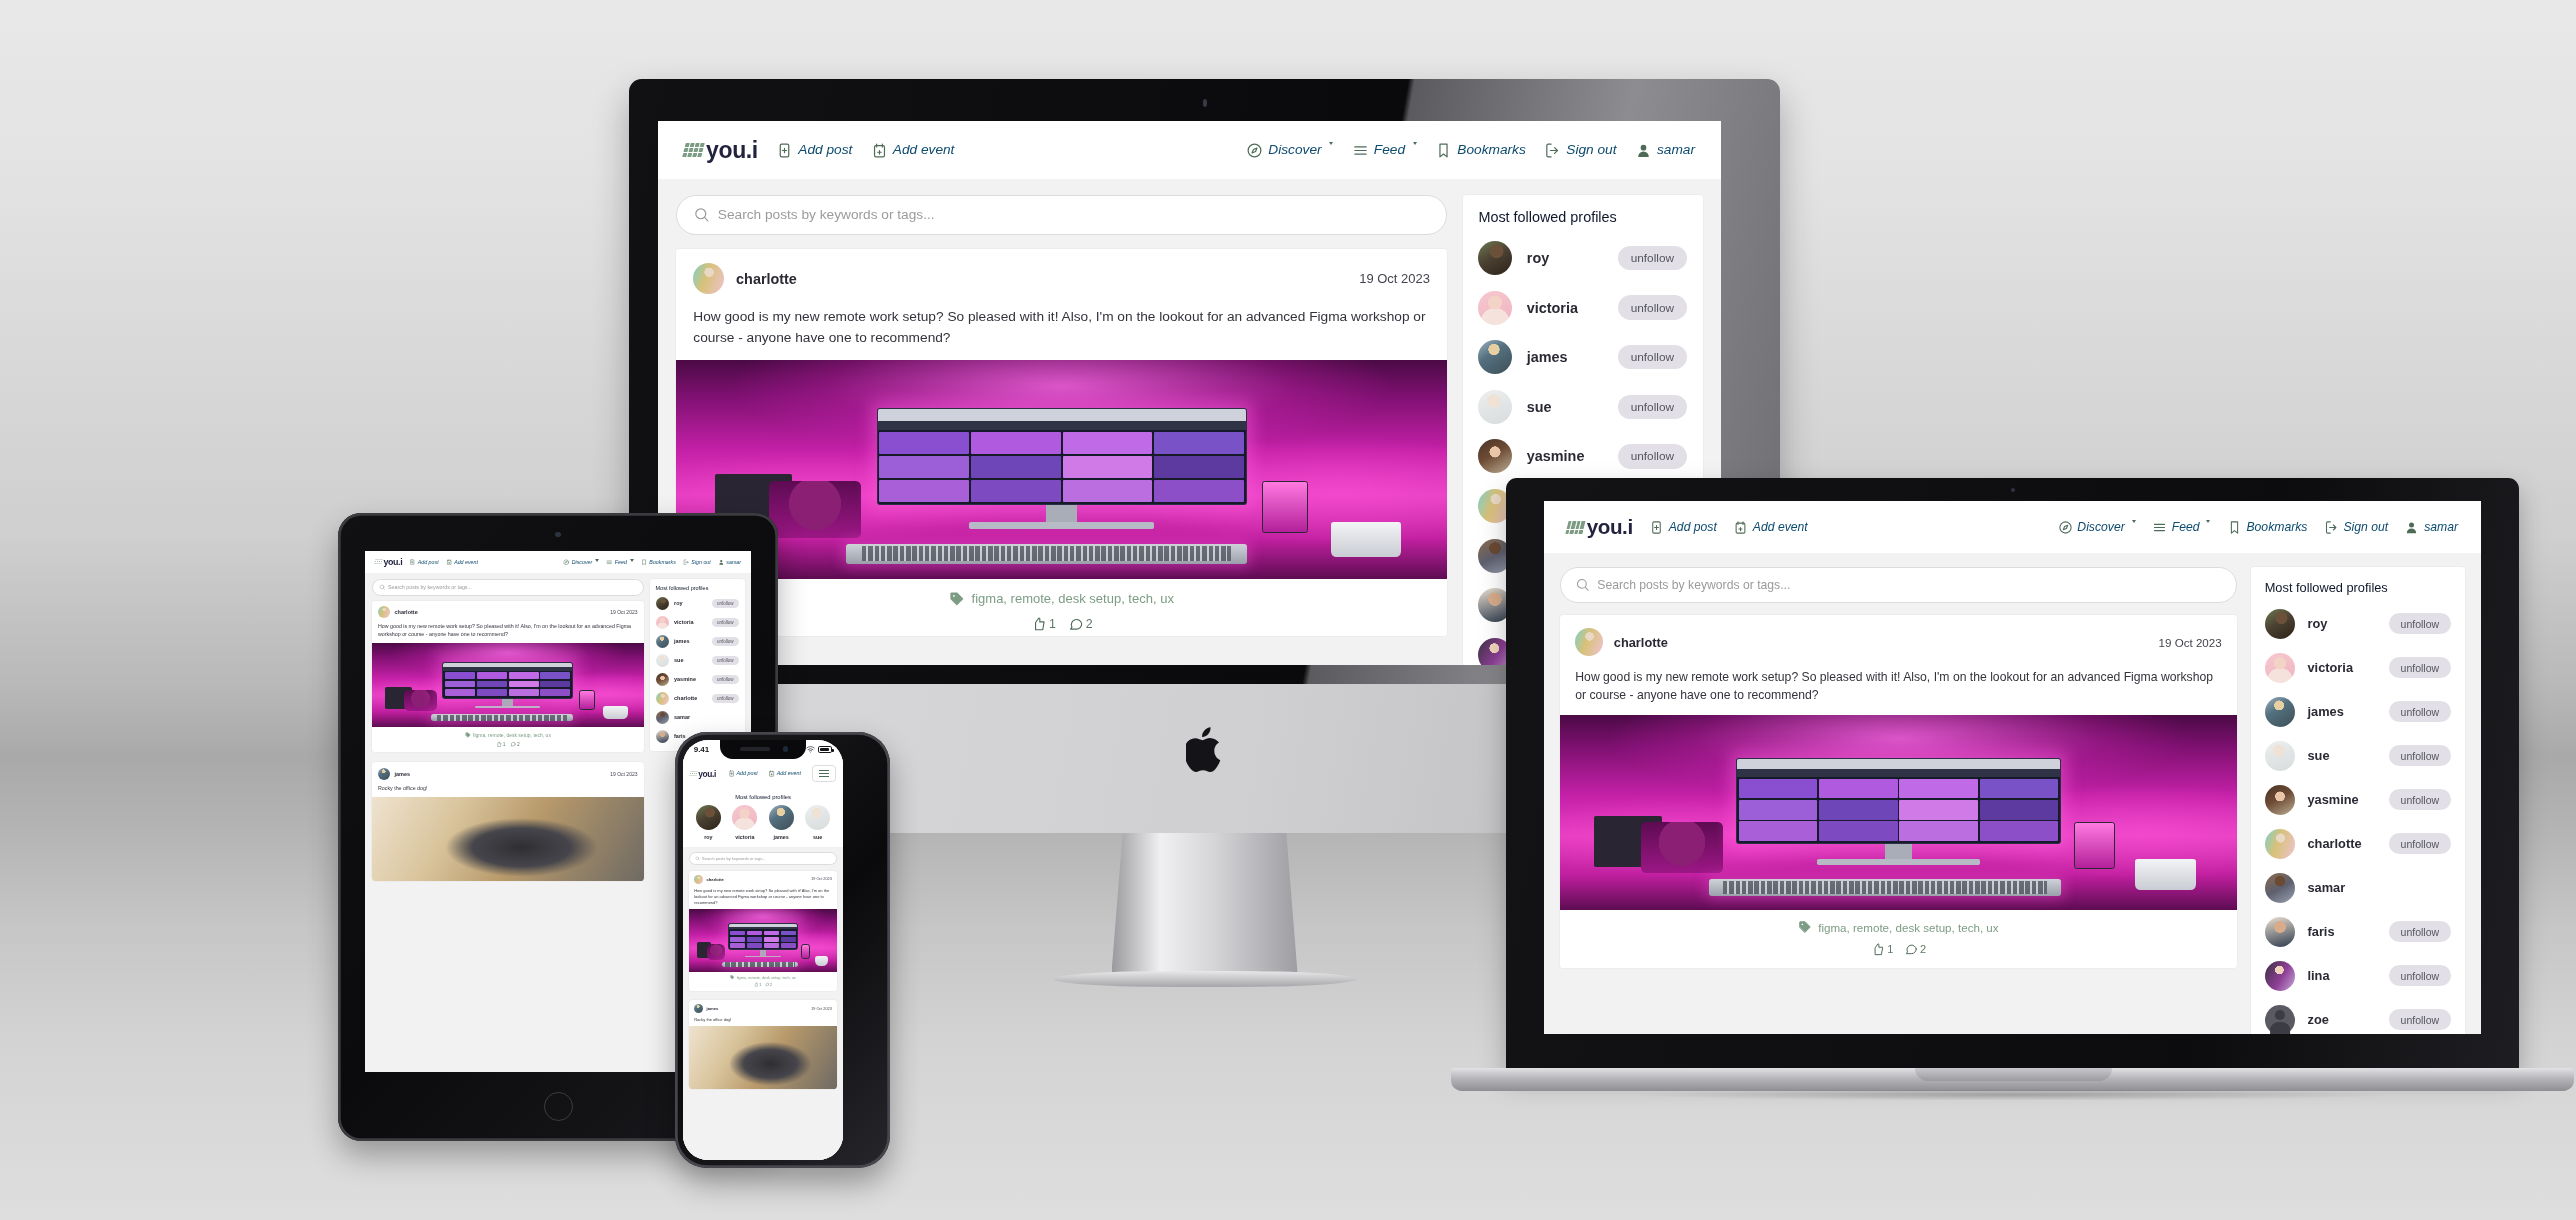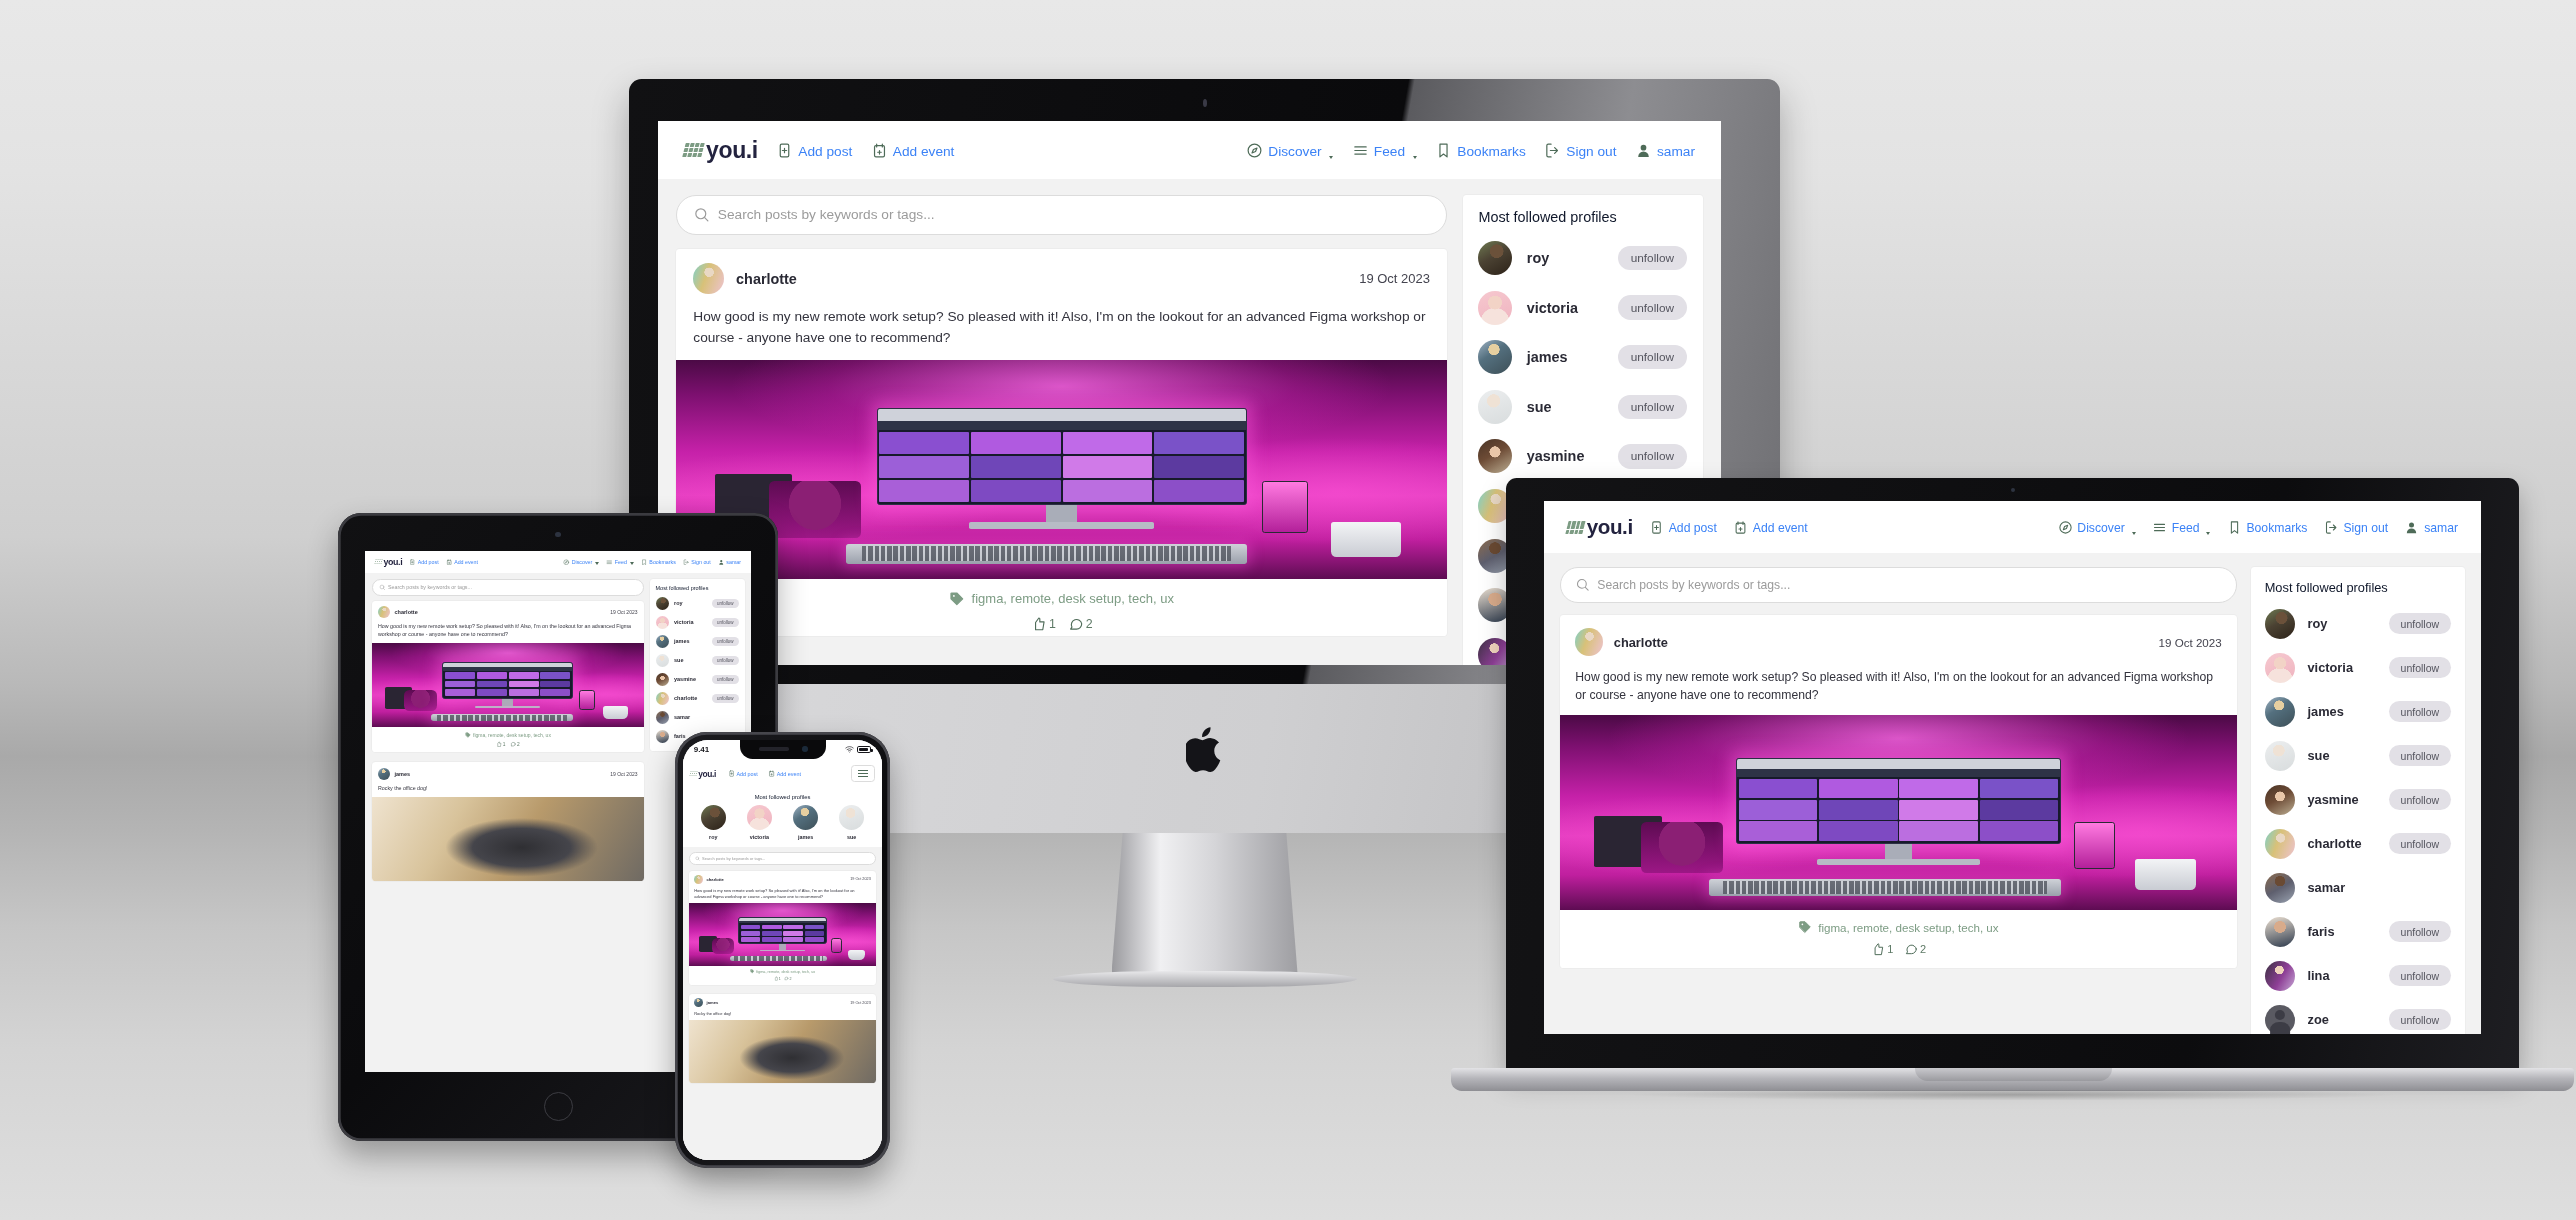--- a/index.html
+++ b/index.html
@@ -14,21 +14,21 @@
   }
 
   
   .app { background:#fff; width:100%; height:100%; overflow:hidden; position:relative;
          display:flex; flex-direction:column; }
   .navbar { background:#fff; display:flex; align-items:center; flex:0 0 auto; }
   .brand { display:flex; align-items:center; font-weight:700; color:#23233f; letter-spacing:-0.4px; }
   .logo-grid { display:grid; grid-template-columns:repeat(4,1fr); grid-template-rows:repeat(3,1fr);
                gap:0.9px; transform:skewX(-14deg); }
   .logo-grid i { background:#7d9c84; display:block; border-radius:0.4px; }
-  .navlink { display:flex; align-items:flex-end; color:#3b82f6; white-space:nowrap; }
+  .navlink { display:flex; align-items:flex-start; color:#0c4a6e; white-space:nowrap;font-style:italic; }
   .navlink .ic { display:inline-flex; align-items:center; justify-content:center; flex:0 0 auto; }
   .caret { width:0;height:0;border-left:2.7px solid transparent;border-right:2.7px solid transparent;
            border-top:3.6px solid #4e6b58; }
   .page { background:#f2f2f2; flex:1 1 auto; display:flex; overflow:hidden; }
   .col-main { display:flex; flex-direction:column; }
   .search { background:#fff; border:0.9px solid #dcdcdc; border-radius:894px; display:flex;
             align-items:center; color:#9b9b9b; white-space:nowrap; overflow:hidden; }
   .card { background:#fff; border-radius:3.6px; overflow:hidden; box-shadow:0 0 0 0.9px #ececec; }
   .post-head { display:flex; align-items:center; justify-content:space-between; }
   .post-user { display:flex; align-items:center; }
@@ -119,21 +119,21 @@
   .ipad-cam { position:absolute; left:50%; top:19px; width:5.4px; height:5.4px; margin-left:-2.7px;
               background:#2d3340; border-radius:50%; }
   .ipad-home { position:absolute; left:50%; bottom:19.7px; width:29px; height:29px; margin-left:-14.3px;
                border:1.8px solid #3c3c42; border-radius:50%; }
   .ipad-screen { position:absolute; left:27px; top:38px; width:386px; height:521px; overflow:hidden; background:#fff; }
 
   
   #iphone { position:absolute; left:675px; top:732px; width:215px; height:436px; }
   .iph-body { position:absolute; inset:0; background:linear-gradient(135deg,#1c1c20,#0a0a0c 50%,#26262b);
     border-radius:32px; box-shadow:0 14.3px 30px rgba(0,0,0,.33), inset 0 0 0 2.7px #46464c; }
-  .iph-screen { position:absolute; left:8px; top:8px; width:199px; height:420px; overflow:hidden;
+  .iph-screen { position:absolute; left:8px; top:8px; width:160px; height:420px; overflow:hidden;
     background:#fff; border-radius:25px; }
   .iph-notch { position:absolute; left:50%; top:0; width:86px; height:19px; margin-left:-43px;
     background:#0a0a0c; border-radius:0 0 12.5px 12.5px; z-index:6; }
   .iph-notch i { position:absolute; left:19.7px; top:7.2px; width:30px; height:3.6px; background:#23232a; border-radius:1.8px; }
   .iph-notch b { position:absolute; right:18px; top:6.3px; width:5.4px; height:5.4px; background:#1b2a3a; border-radius:50%; }
   .iph-status { height:19px; display:flex; align-items:center; justify-content:space-between;
     padding:0 10.7px; font-size:8px; font-weight:700; color:#15151a; }
   .iph-right { display:flex; align-items:center; gap:2.7px; }
   .batt { width:14.3px; height:7.2px; border:0.9px solid #15151a; border-radius:1.8px; position:relative; }
   .batt::before{ content:""; position:absolute; left:0.9px; top:0.9px; bottom:0.9px; width:9px; background:#15151a; border-radius:0.9px; }

